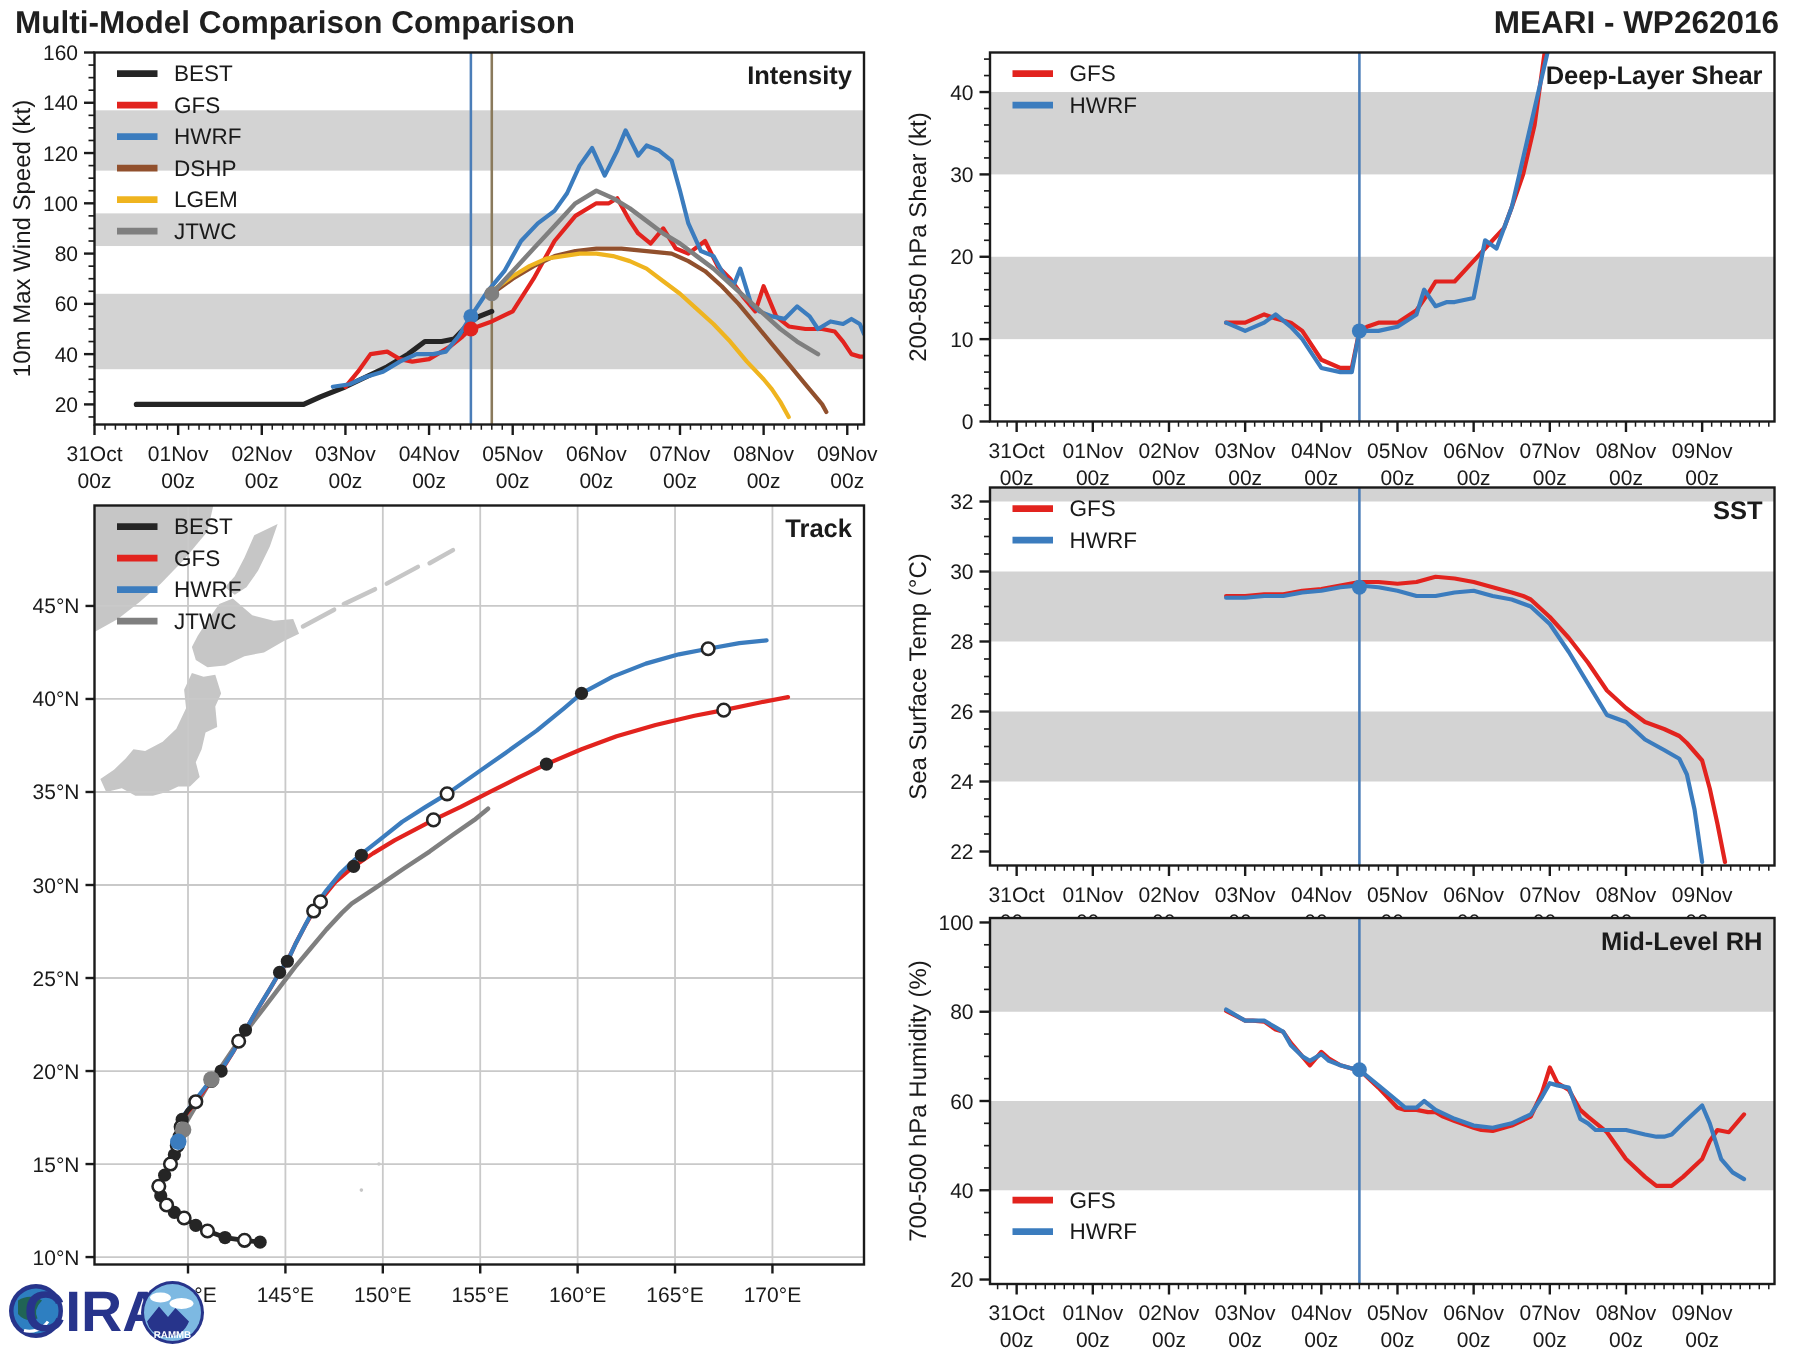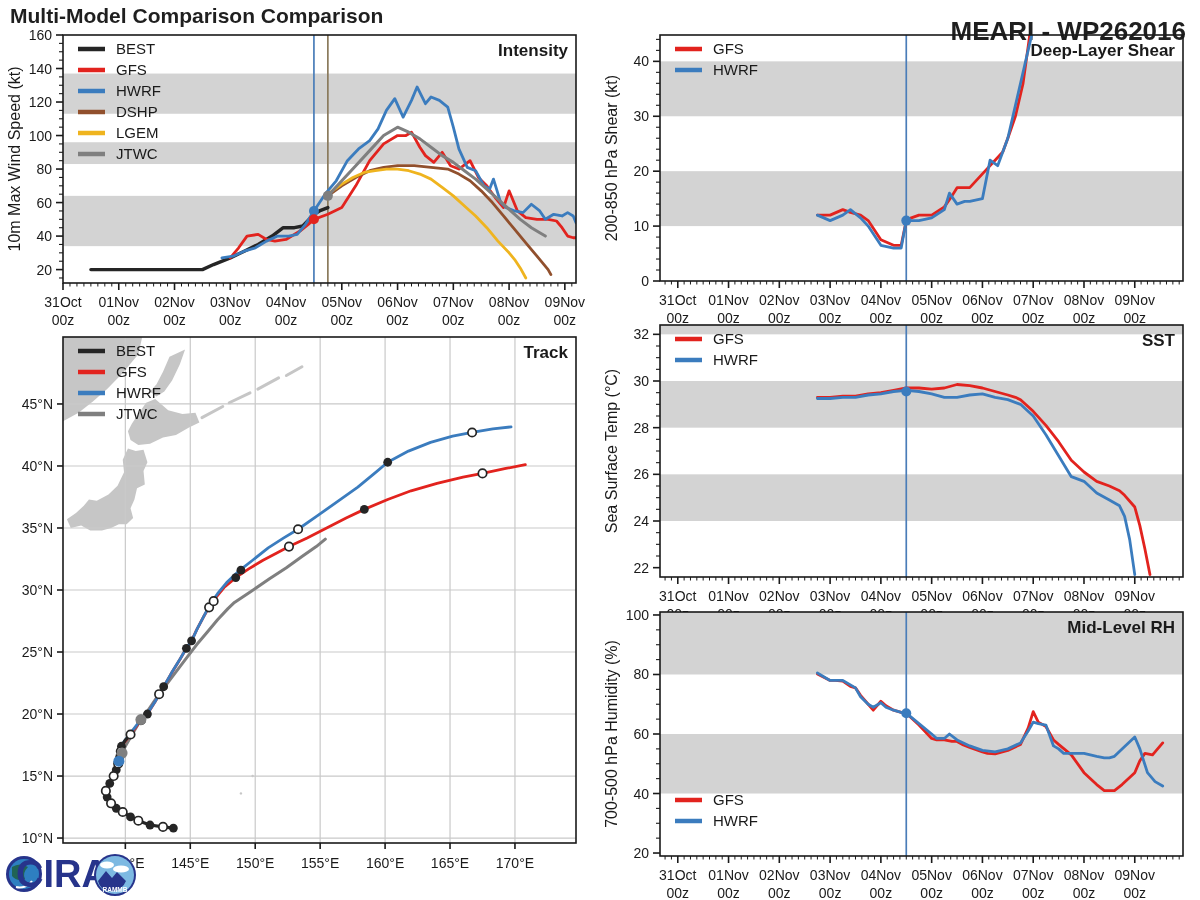--- a/index.html
+++ b/index.html
@@ -1,18 +1,18 @@
 <!DOCTYPE html>
 <html><head>
 <meta charset="utf-8">
 <style>
   html,body{margin:0;padding:0;background:#ffffff;}
   body{width:1200px;height:900px;position:relative;font-family:"Liberation Sans",sans-serif;color:#1a1a1a;overflow:hidden;}
   .page-title{position:absolute;left:10px;top:4px;font-size:21px;font-weight:bold;color:#1f1f1f;}
-  .storm-title{position:absolute;right:14px;top:16px;font-size:26px;font-weight:bold;color:#1f1f1f;text-align:right;}
+  .storm-title{position:absolute;right:14px;top:4px;font-size:21px;font-weight:bold;color:#1f1f1f;text-align:right;}
   #chart-svg{position:absolute;left:0;top:0;}
   .logo-wrap{position:absolute;left:2px;top:843px;width:150px;height:56px;}
 </style>
 </head>
 <body>
 
 <div class="page-title">Multi-Model Comparison Comparison</div>
 <div class="storm-title">MEARI - WP262016</div>
 
 <svg id="chart-svg" width="1200" height="900">

